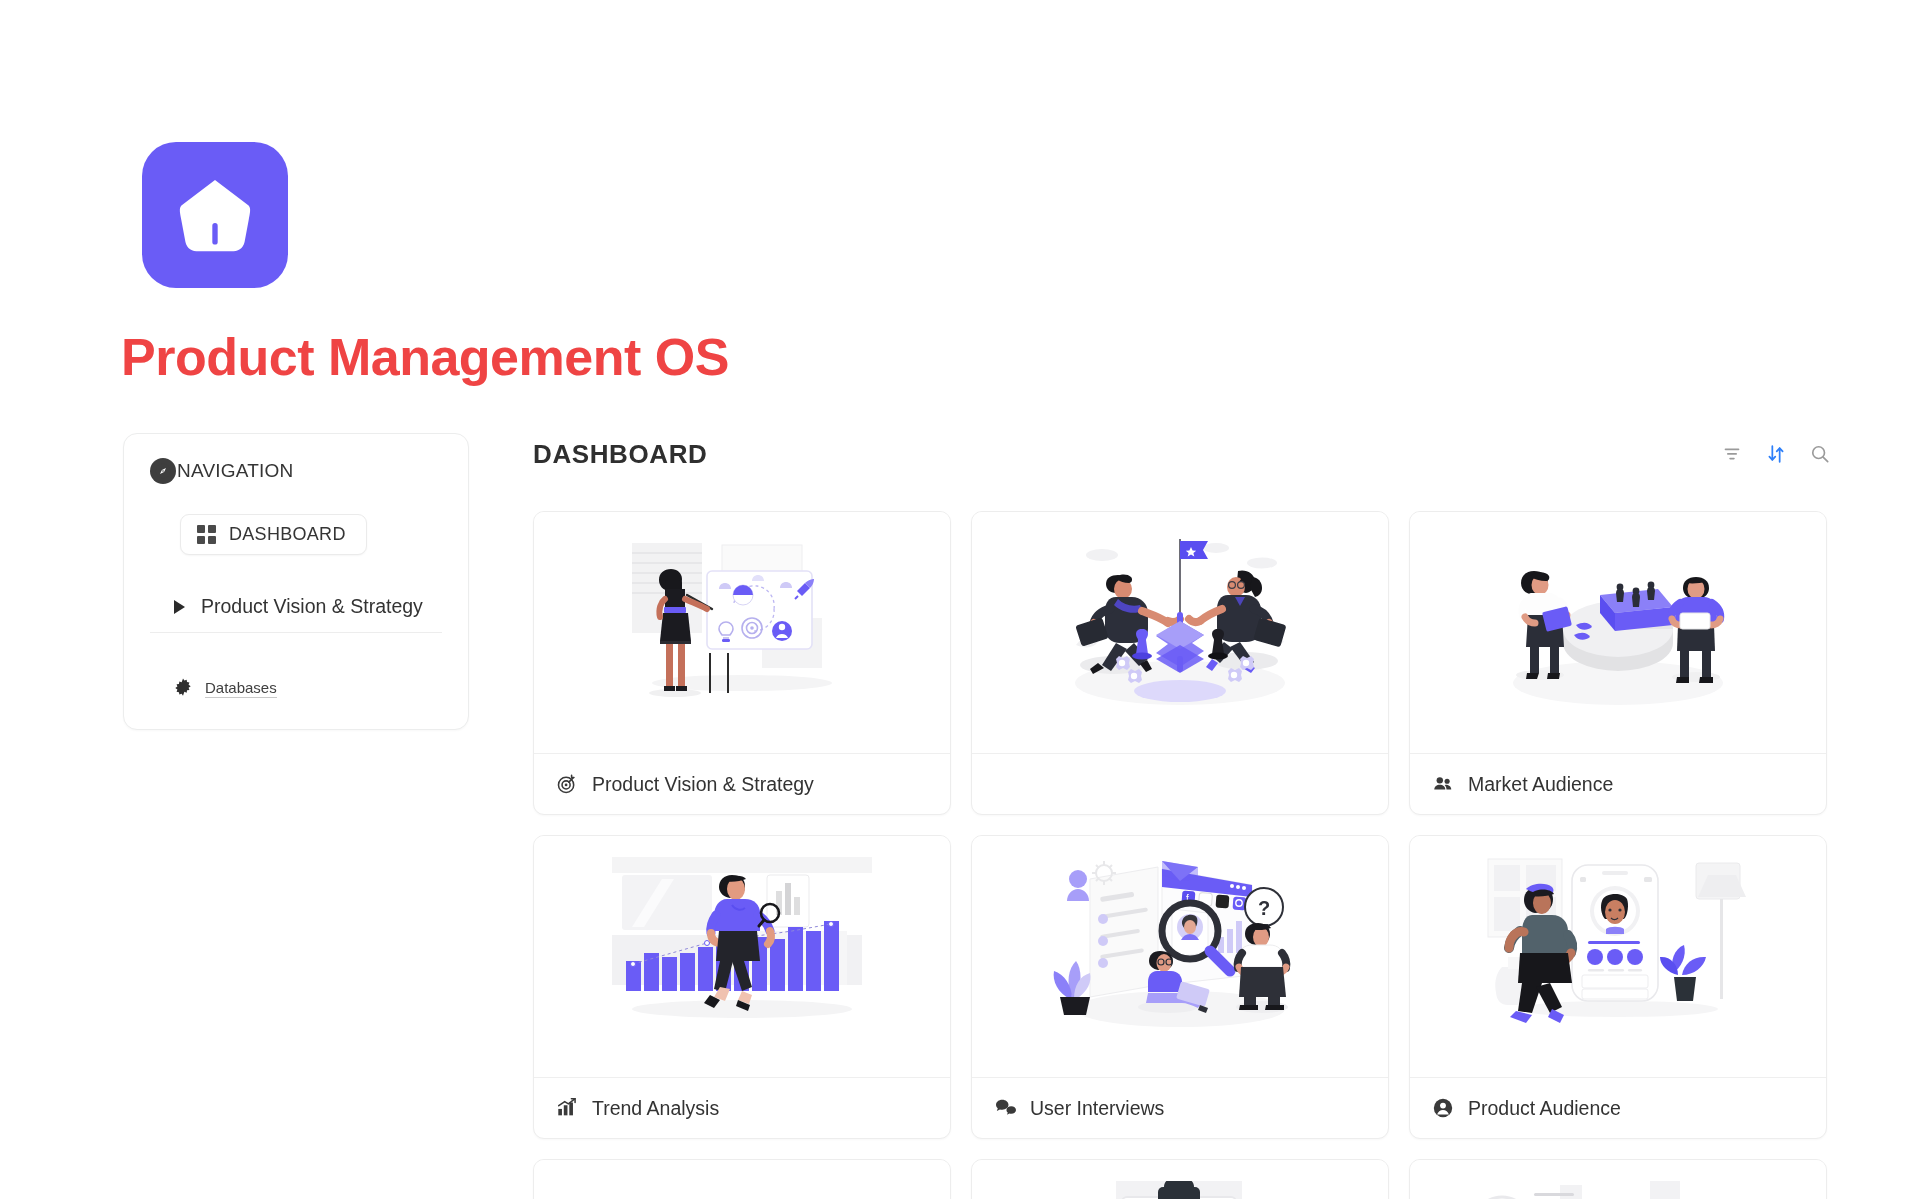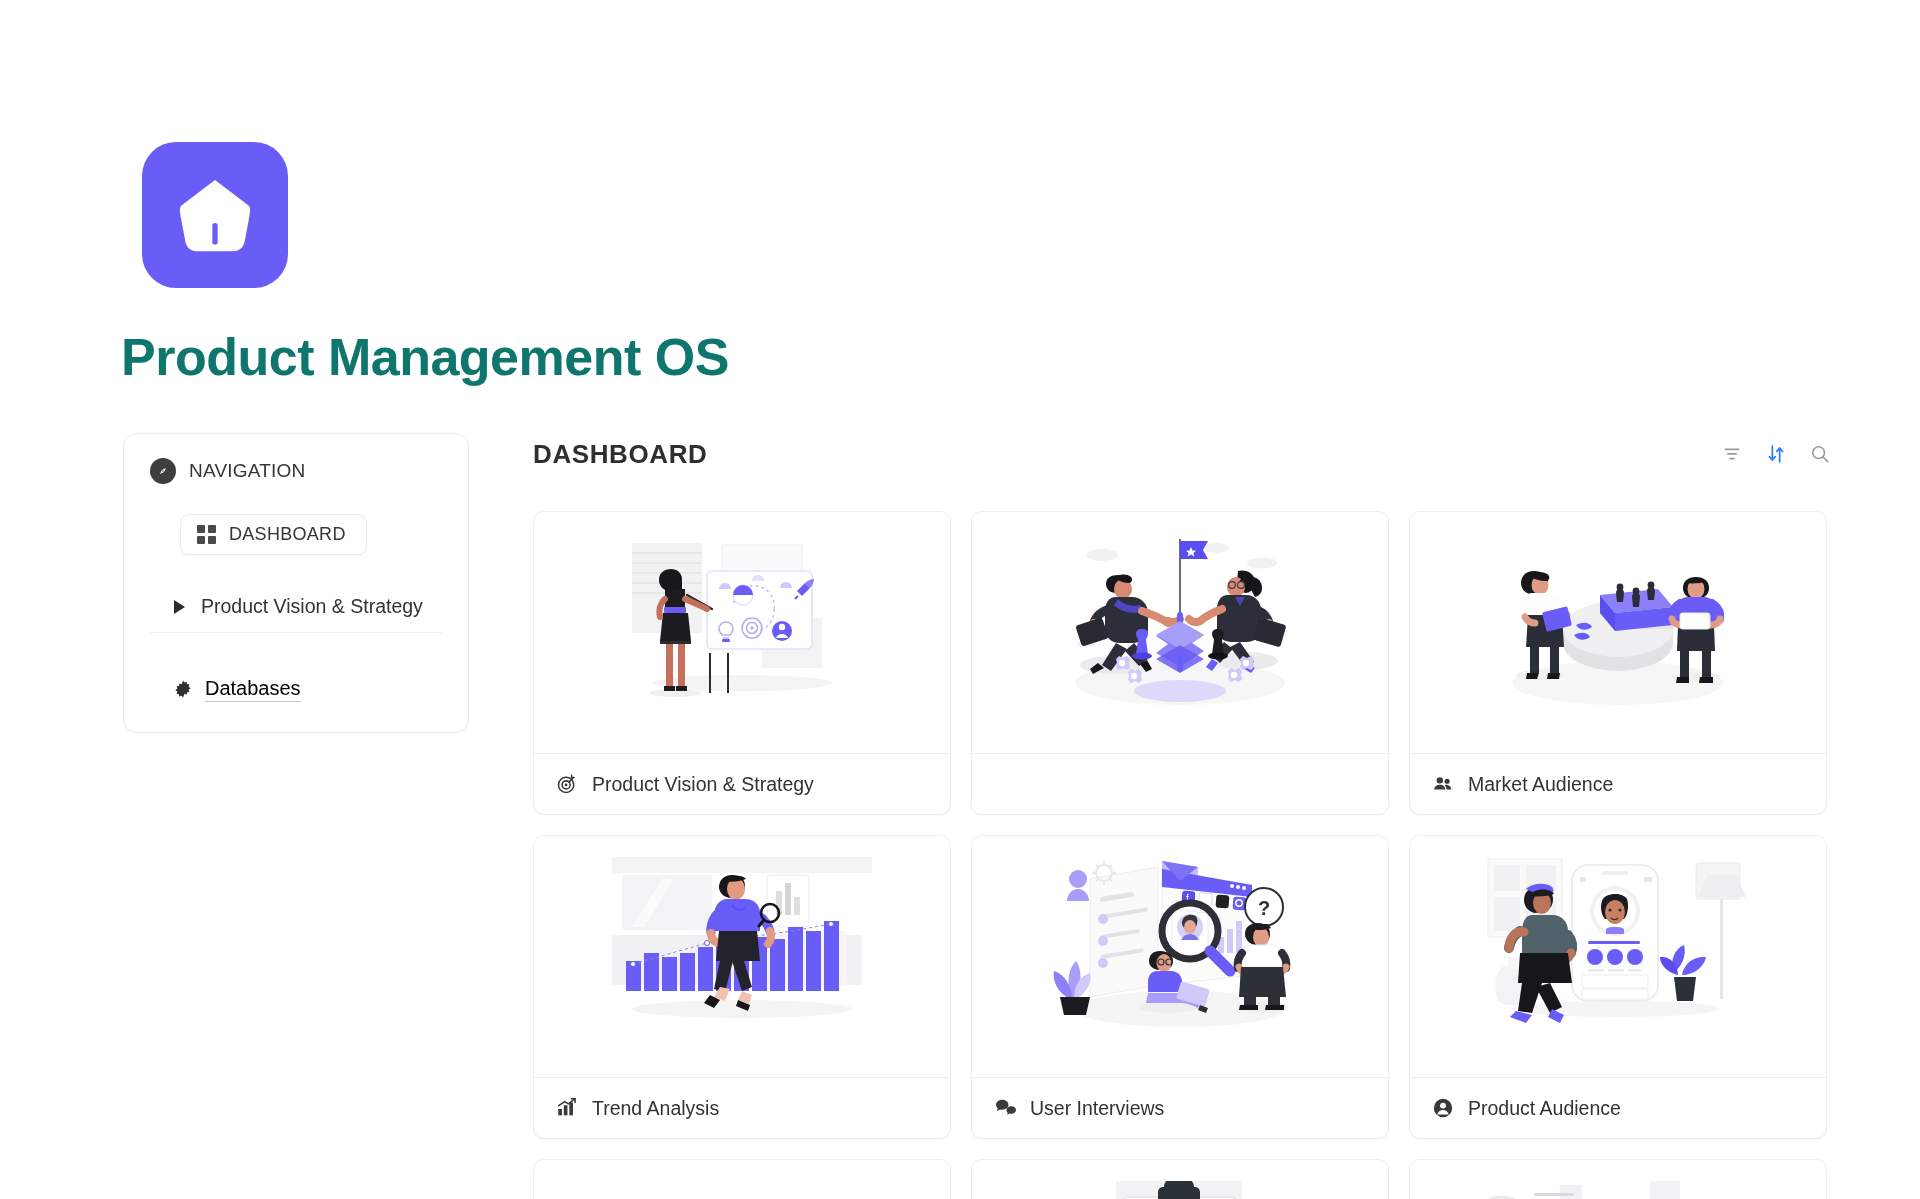--- a/index.html
+++ b/index.html
@@ -16,34 +16,34 @@
     position: absolute; left: 142px; top: 142px;
     width: 146px; height: 146px;
     background: #6A5CF6; border-radius: 34px;
     display: flex; align-items: center; justify-content: center;
   }
   .app-logo svg { width: 86px; height: 86px; display:block; }
 
   .app-title {
     position: absolute; left: 121px; top: 327px;
     font-size: 52px; font-weight: bold; letter-spacing: -0.5px;
-    color: #0f766e; white-space: nowrap;
+    color: #ef4444; white-space: nowrap;
   }
 
   
   .sidebar {
     position: absolute; left: 123px; top: 433px;
     width: 346px;
     background: #ffffff;
     border: 1px solid #eceded;
     border-radius: 14px;
     padding: 24px 26px 30px 26px;
     box-shadow: 0 1px 2px rgba(0,0,0,0.03);
   }
-  .nav-head { display: flex; align-items: center; gap: 13px; margin-bottom: 30px; }
+  .nav-head { display: flex; align-items: center; gap: 1px; margin-bottom: 30px; }
   .nav-head .label { font-size: 19px; color: #353535; letter-spacing: .2px; }
   .compass-icon {
     width: 26px; height: 26px; border-radius: 50%;
     background: #3e3e3e; display:flex; align-items:center; justify-content:center;
     flex: 0 0 auto;
   }
   .compass-icon svg { width: 16px; height: 16px; }
 
   .dash-pill {
     display: inline-flex; align-items: center; gap: 13px;
@@ -73,21 +73,21 @@
     border-top: 7px solid transparent;
     border-bottom: 7px solid transparent;
   }
   .nav-item .txt { font-size: 19.5px; color: #333; line-height: 1.35; }
 
   .databases-row {
     display: flex; align-items: center; gap: 11px;
     margin-top: 44px; padding-left: 22px; cursor: pointer;
   }
   .databases-row .txt {
-    font-size: 20px; color: #000000;
+    font-size: 15px; color: #404040;
     border-bottom: 1px solid #c9c9c9; padding-bottom: 1px;
   }
   .gear-icon { width: 22px; height: 22px; flex:0 0 auto; }
 
   
   .main { position: absolute; left: 533px; top: 433px; width: 1298px; }
   .main-head { display:flex; align-items:center; justify-content: space-between; height: 42px; }
   .main-title { font-size: 26px; font-weight: bold; color: #2f2f2f; letter-spacing: .6px; }
   .main-tools { display:flex; align-items:center; gap: 22px; }
   .tool { width: 22px; height: 22px; cursor:pointer; display:block; }

